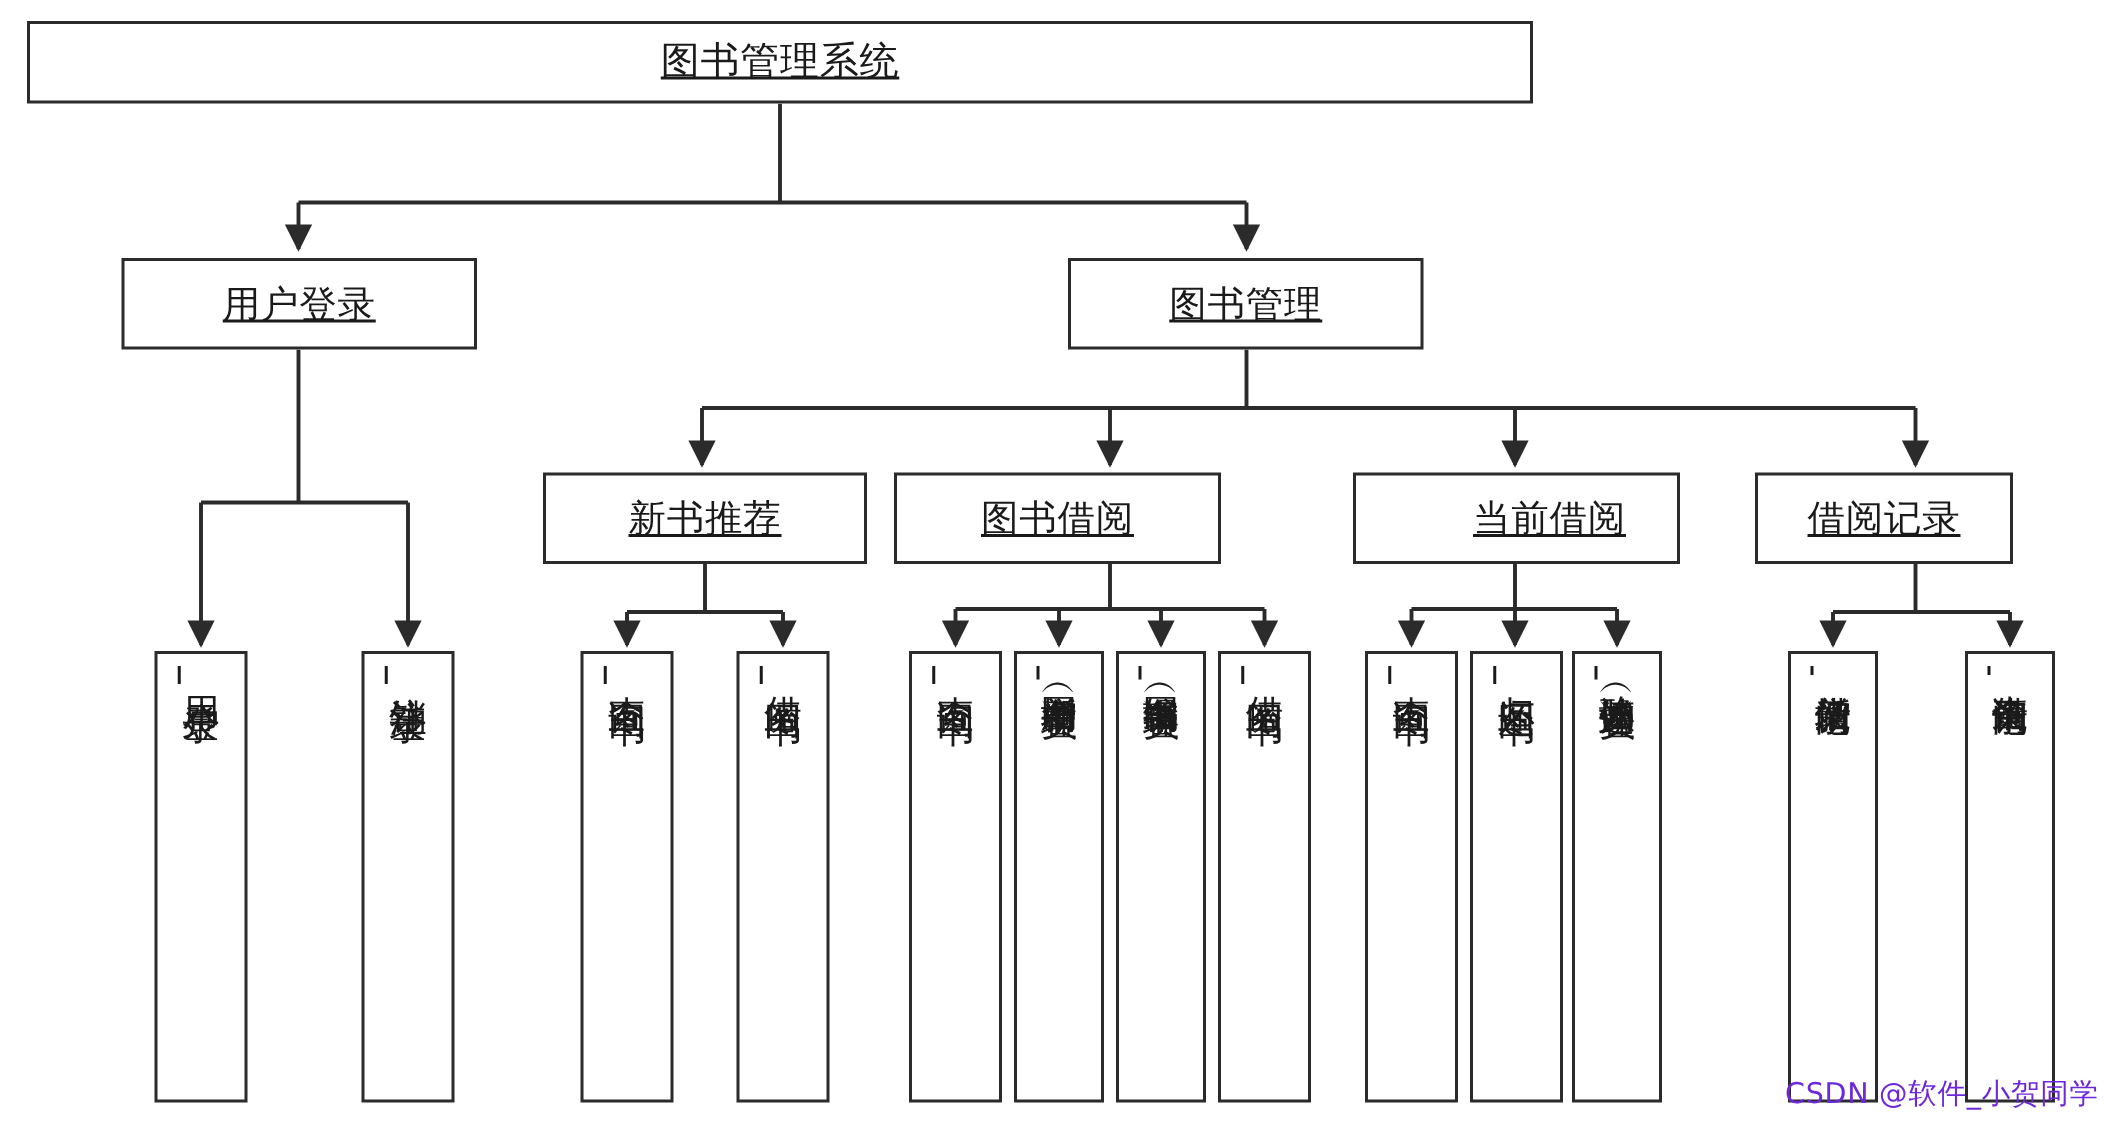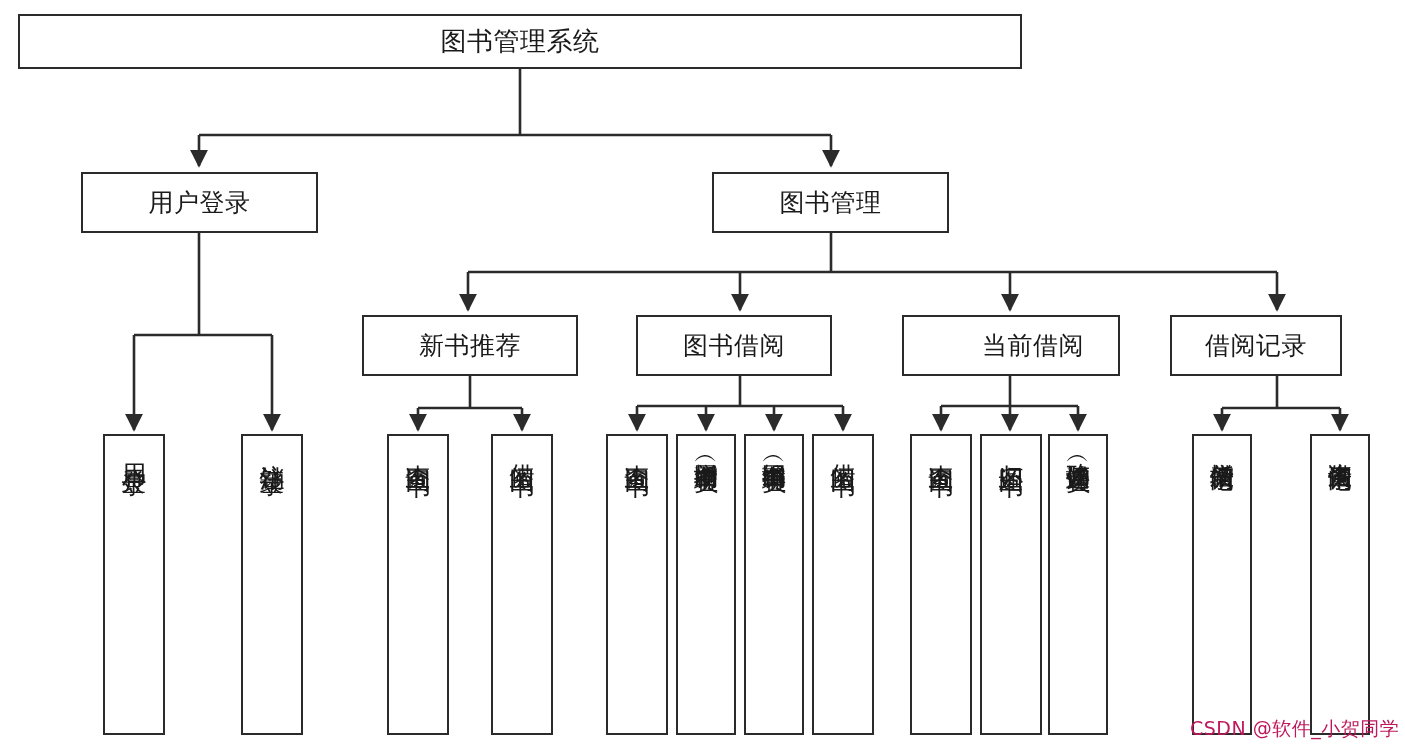--- a/index.html
+++ b/index.html
@@ -34,20 +34,21 @@
     display: flex;
     align-items: center;
     justify-content: center;
     color: #1a1a1a;
   }
   .node .label {
     display: block;
     text-align: left;
     line-height: 1.18;
     letter-spacing: 0.5px;
+    text-decoration: underline;
   }
   .node.horiz .label {
     font-size: 25px;
     white-space: nowrap;
   }
   .node.vert {
     align-items: flex-start;
     padding-top: 8px;
   }
   .node.vert .label {
@@ -61,21 +62,21 @@
   .node.vert.tall .label {
     font-size: 24px;
     letter-spacing: 1px;
   }
   .node.root .label {
     font-size: 26px;
   }
   .watermark {
     position: absolute;
     font-size: 19px;
-    color: #be185d;
+    color: #6d28d9;
     white-space: nowrap;
     letter-spacing: 0.5px;
   }
 </style>
 </head>
 <body>
 
 <div id="canvas">
 
   <svg class="wires" viewBox="0 0 1405 747" xmlns="http://www.w3.org/2000/svg">
@@ -137,21 +138,21 @@
   </div>
 
   <div class="node horiz" style="left:362px; top:315px; width:216px; height:61px;">
     <span class="label">新书推荐</span>
   </div>
 
   <div class="node horiz" style="left:712px; top:172px; width:237px; height:61px;">
     <span class="label">图书管理</span>
   </div>
 
-  <div class="node horiz" style="left:636px; top:315px; width:196px; height:61px;">
+  <div class="node horiz" style="left:596px; top:315px; width:218px; height:61px;">
     <span class="label">图书借阅</span>
   </div>
 
   <div class="node horiz" style="left:902px; top:315px; width:218px; height:61px;padding-left:44px;">
     <span class="label">当前借阅</span>
   </div>
 
   <div class="node horiz" style="left:1170px; top:315px; width:172px; height:61px;">
     <span class="label">借阅记录</span>
   </div>

